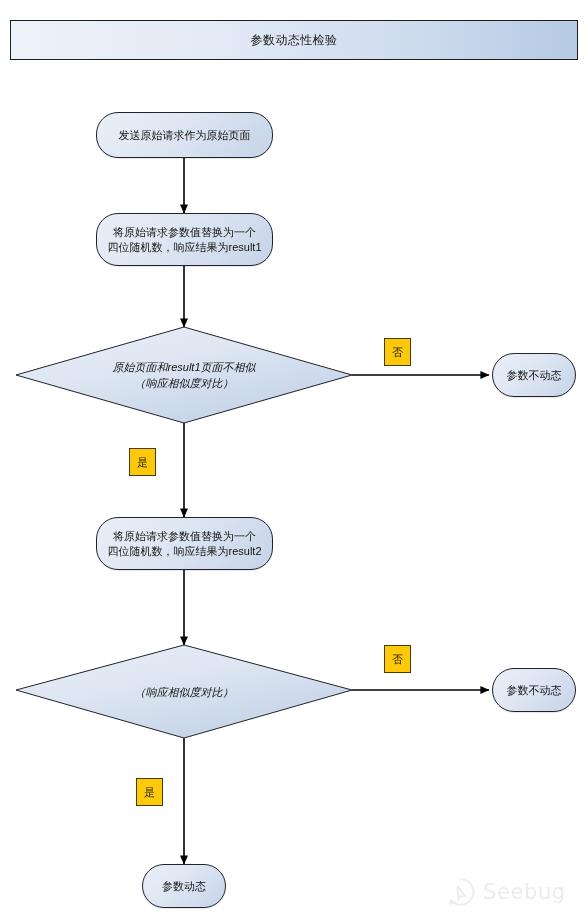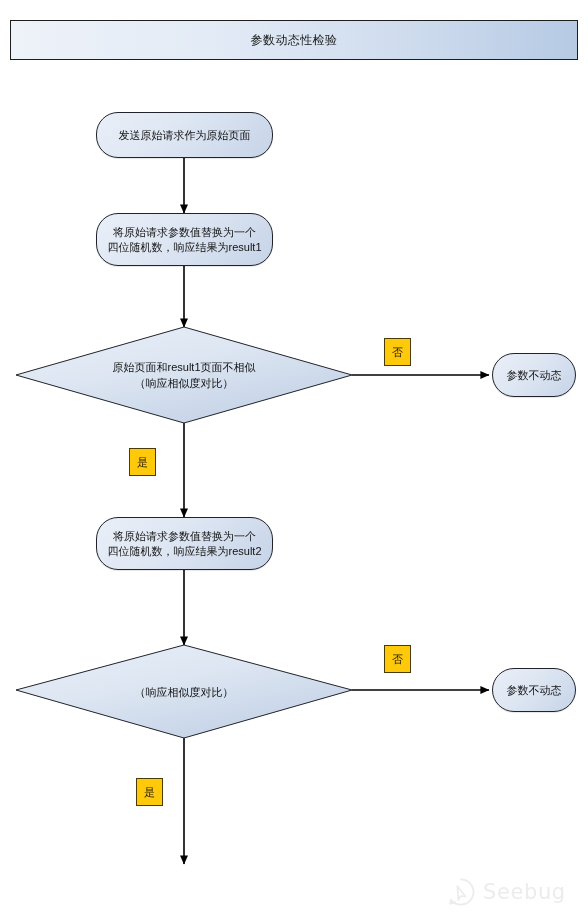--- a/index.html
+++ b/index.html
@@ -80,20 +80,21 @@
   }
 
   .node-diamond {
     background: transparent;
     border: none;
   }
   .node-diamond .node-text {
     position: relative;
     z-index: 2;
     line-height: 16px;
+    font-style: italic;
   }
 
   
   .edge-label {
     position: absolute;
     box-sizing: border-box;
     width: 27px;
     height: 28px;
     border: 1px solid #4a3a06;
     background: #ffc90b;
@@ -190,20 +191,23 @@
   </div>
 
   <div class="node node-diamond" style="left:16px; top:645px; width:336px; height:93px; flex-direction:column;">
     <span class="node-text">（响应相似度对比）</span>
   </div>
 
   <div class="node node-stadium" style="left:492px; top:668px; width:84px; height:44px;">
     <span class="node-text">参数不动态</span>
   </div>
 
+  <div class="node node-stadium" style="left:142px; top:864px; width:84px; height:44px;">
+    <span class="node-text">参数动态</span>
+  </div>
 
   <div class="edge-label" style="left:384px; top:338px;">
     <span>否</span>
   </div>
 
   <div class="edge-label" style="left:129px; top:448px;">
     <span>是</span>
   </div>
 
   <div class="edge-label" style="left:384px; top:645px;">

